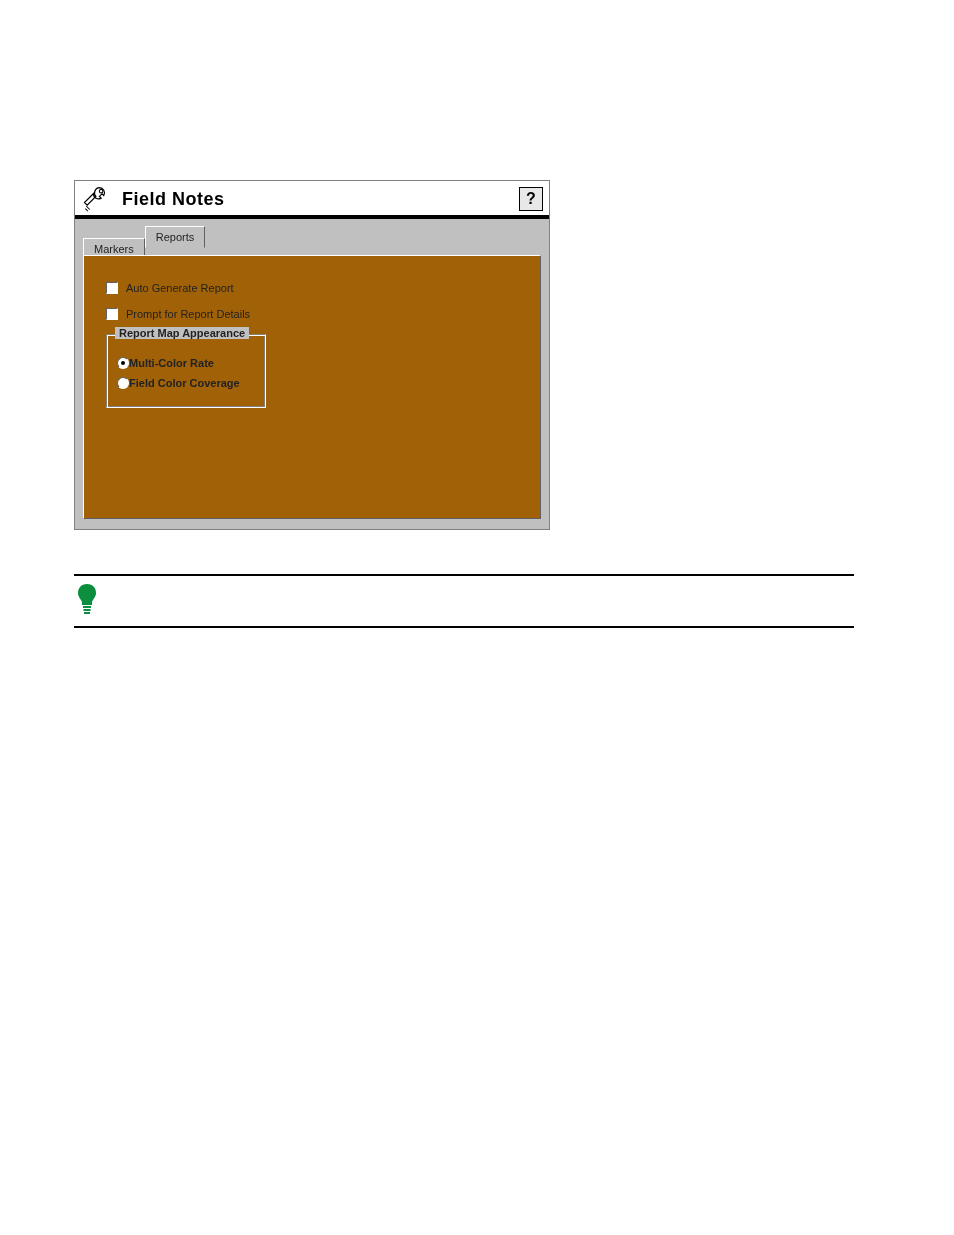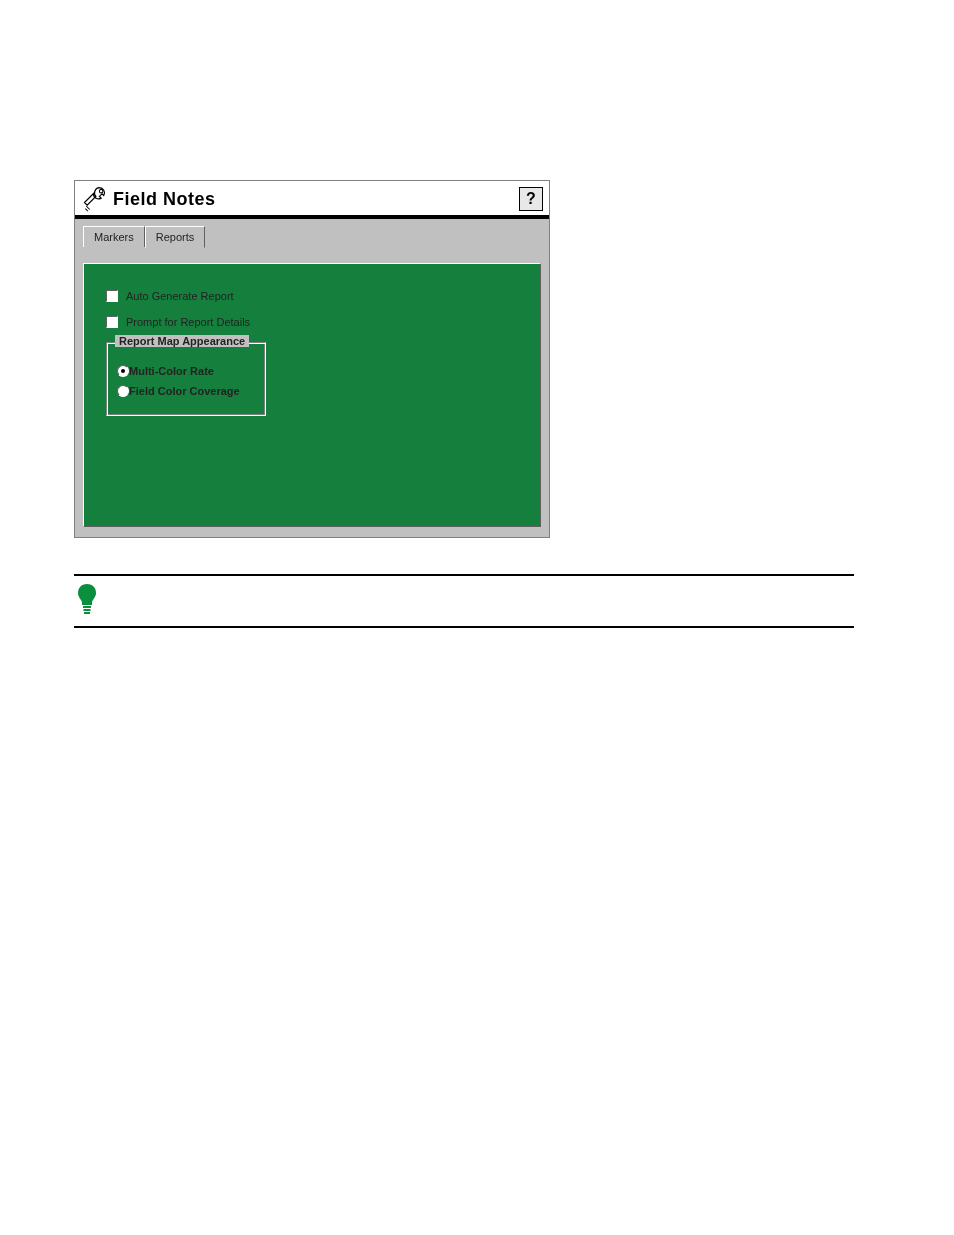--- a/index.html
+++ b/index.html
@@ -24,21 +24,21 @@
     display: flex;
     align-items: center;
     justify-content: space-between;
     padding: 4px 6px 2px 6px;
     background: #ffffff;
     border-bottom: 4px solid #000000;
   }
   .dialog-title-wrap {
     display: flex;
     align-items: center;
-    gap: 4px;
+    gap: 13px;
   }
   .dialog-title {
     font-size: 18px;
     font-weight: 900;
     color: #000;
     letter-spacing: 0.5px;
   }
   .wrench-icon {
     width: 28px;
     height: 28px;
@@ -69,37 +69,37 @@
     color: #222;
     padding: 4px 10px 4px 10px;
     border-top: 1px solid #fff;
     border-left: 1px solid #fff;
     border-right: 1px solid #606060;
     background: #c0c0c0;
     position: relative;
     cursor: pointer;
   }
   .tab.inactive {
-    top: 0;
+    top: 12px;
     z-index: 1;
   }
   .tab.active {
     top: 0;
     z-index: 3;
     border-bottom: 1px solid #c0c0c0;
     margin-bottom: -1px;
   }
   .tab-body {
-    margin: 16px 8px 10px 8px;
+    margin: 8px 8px 10px 8px;
     border-top: 1px solid #fff;
     border-left: 1px solid #fff;
     border-right: 1px solid #606060;
     border-bottom: 1px solid #606060;
     padding: 26px 18px 110px 22px;
-    background: #15803d;
+    background: #a16207;
     position: relative;
     z-index: 2;
   }
   .check-row {
     display: flex;
     align-items: center;
     gap: 8px;
     font-size: 11px;
     color: #222;
     margin-bottom: 14px;

